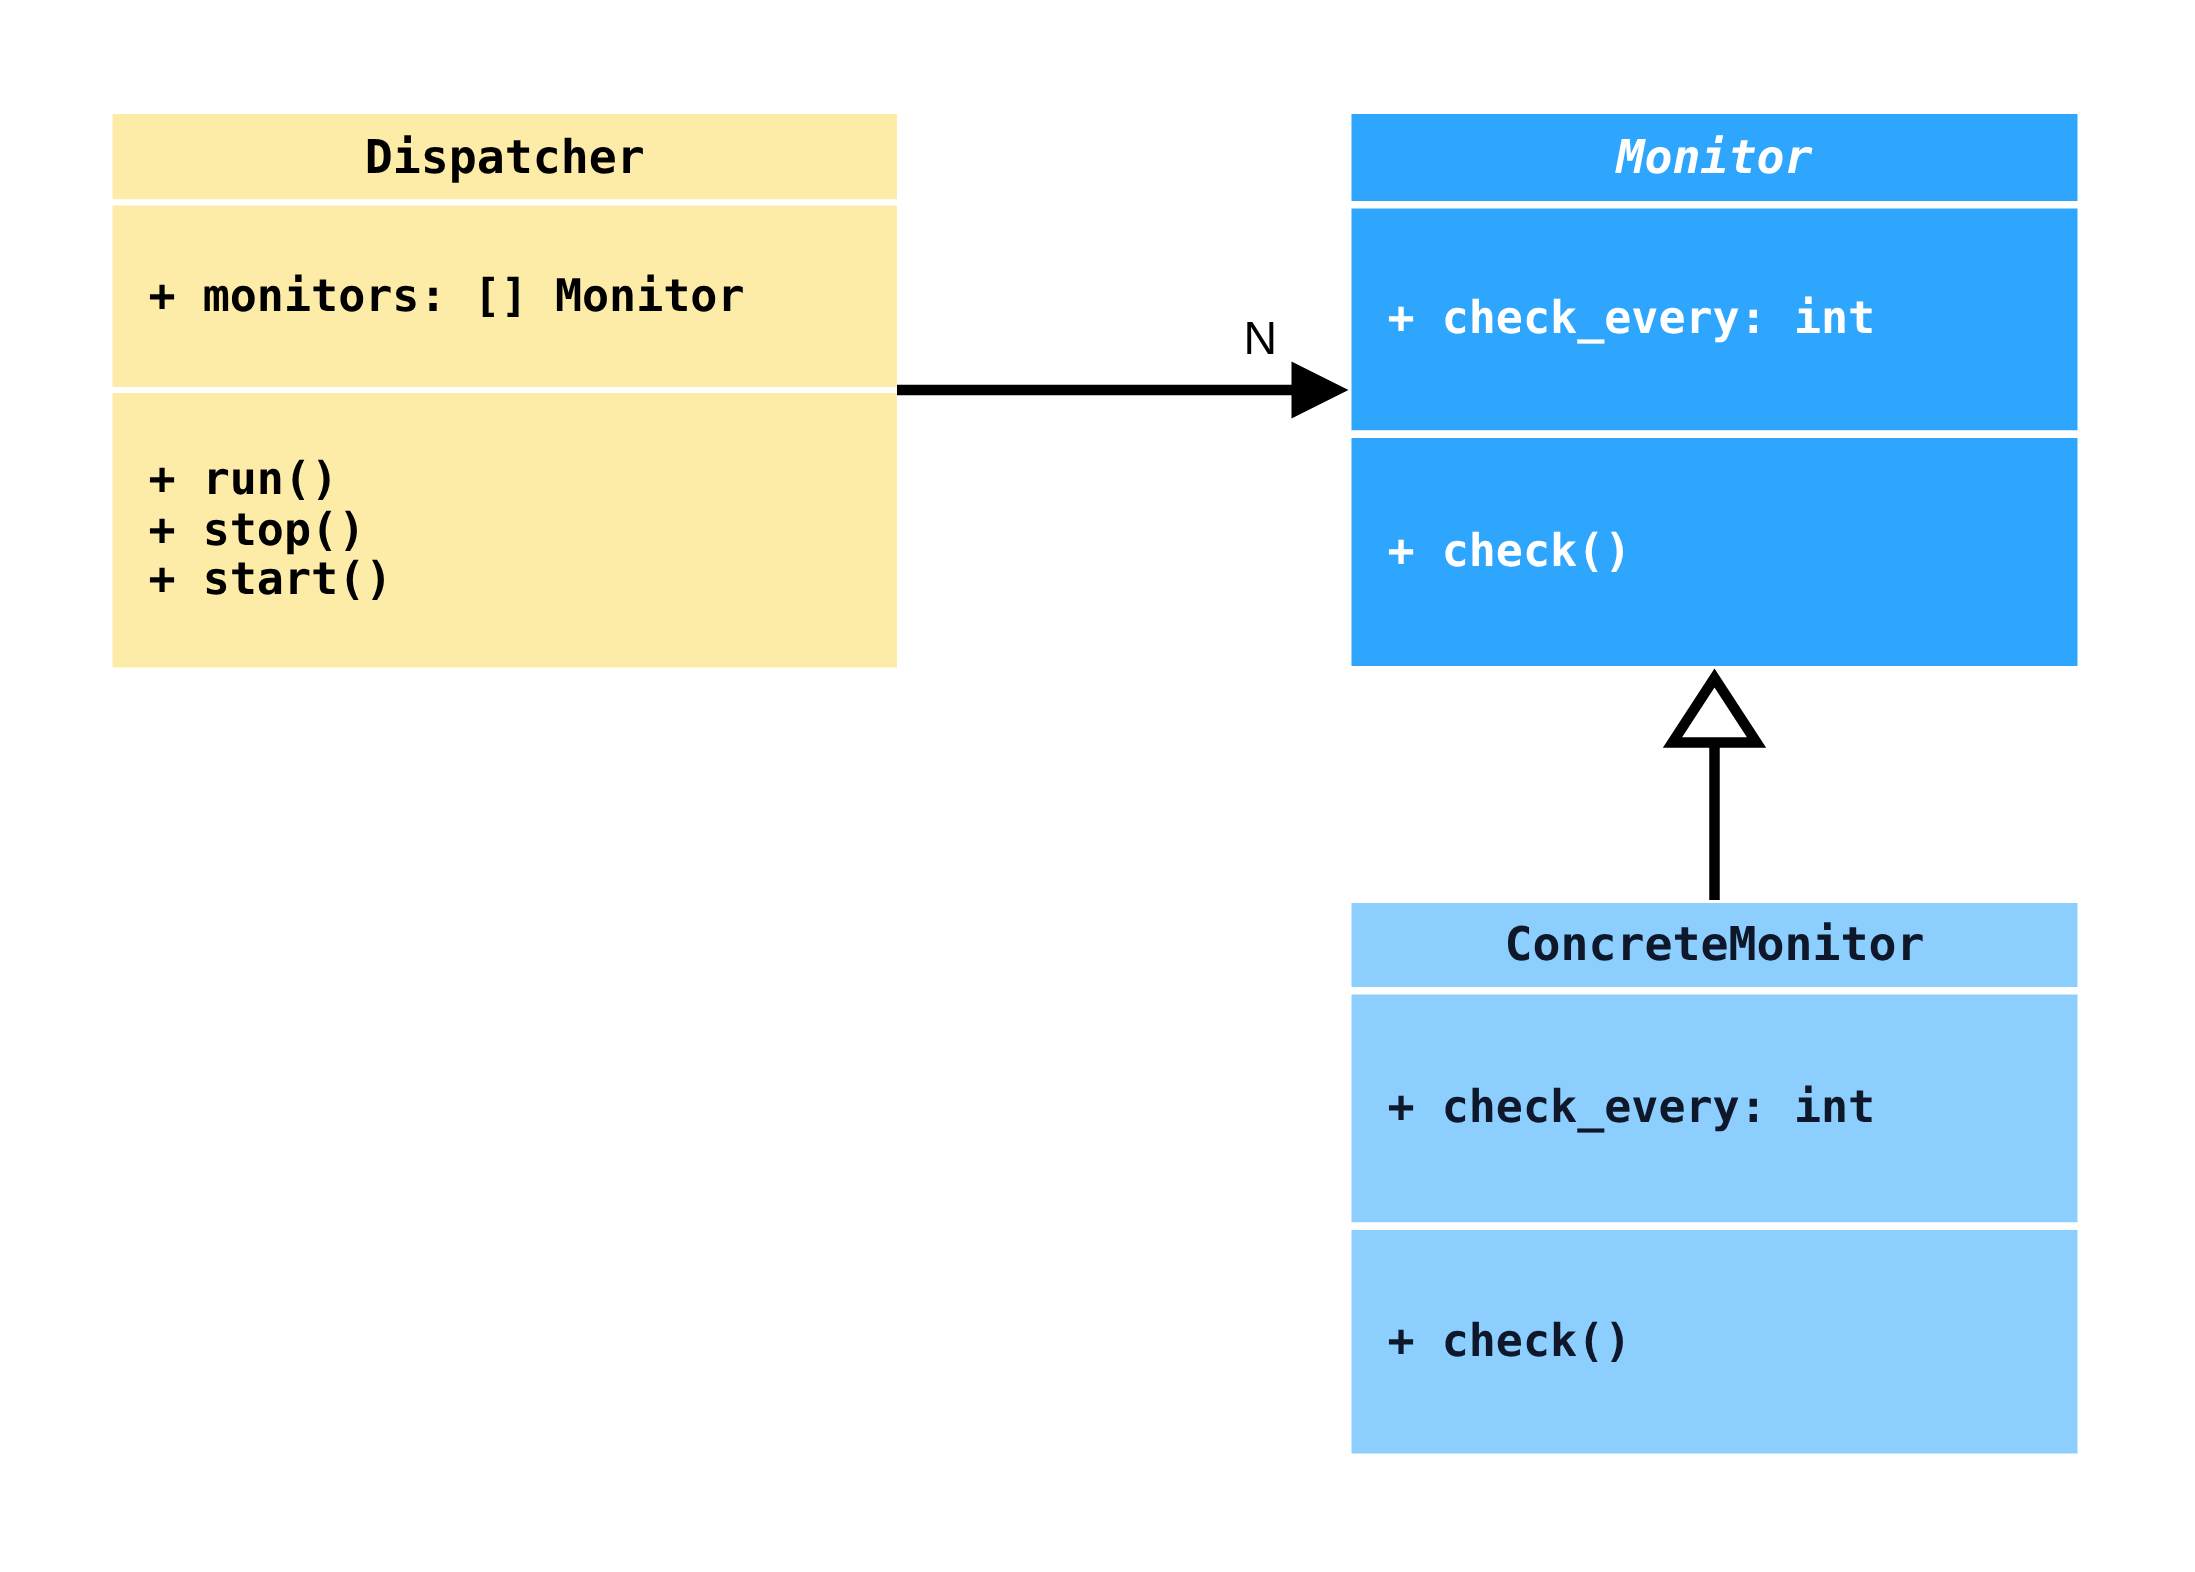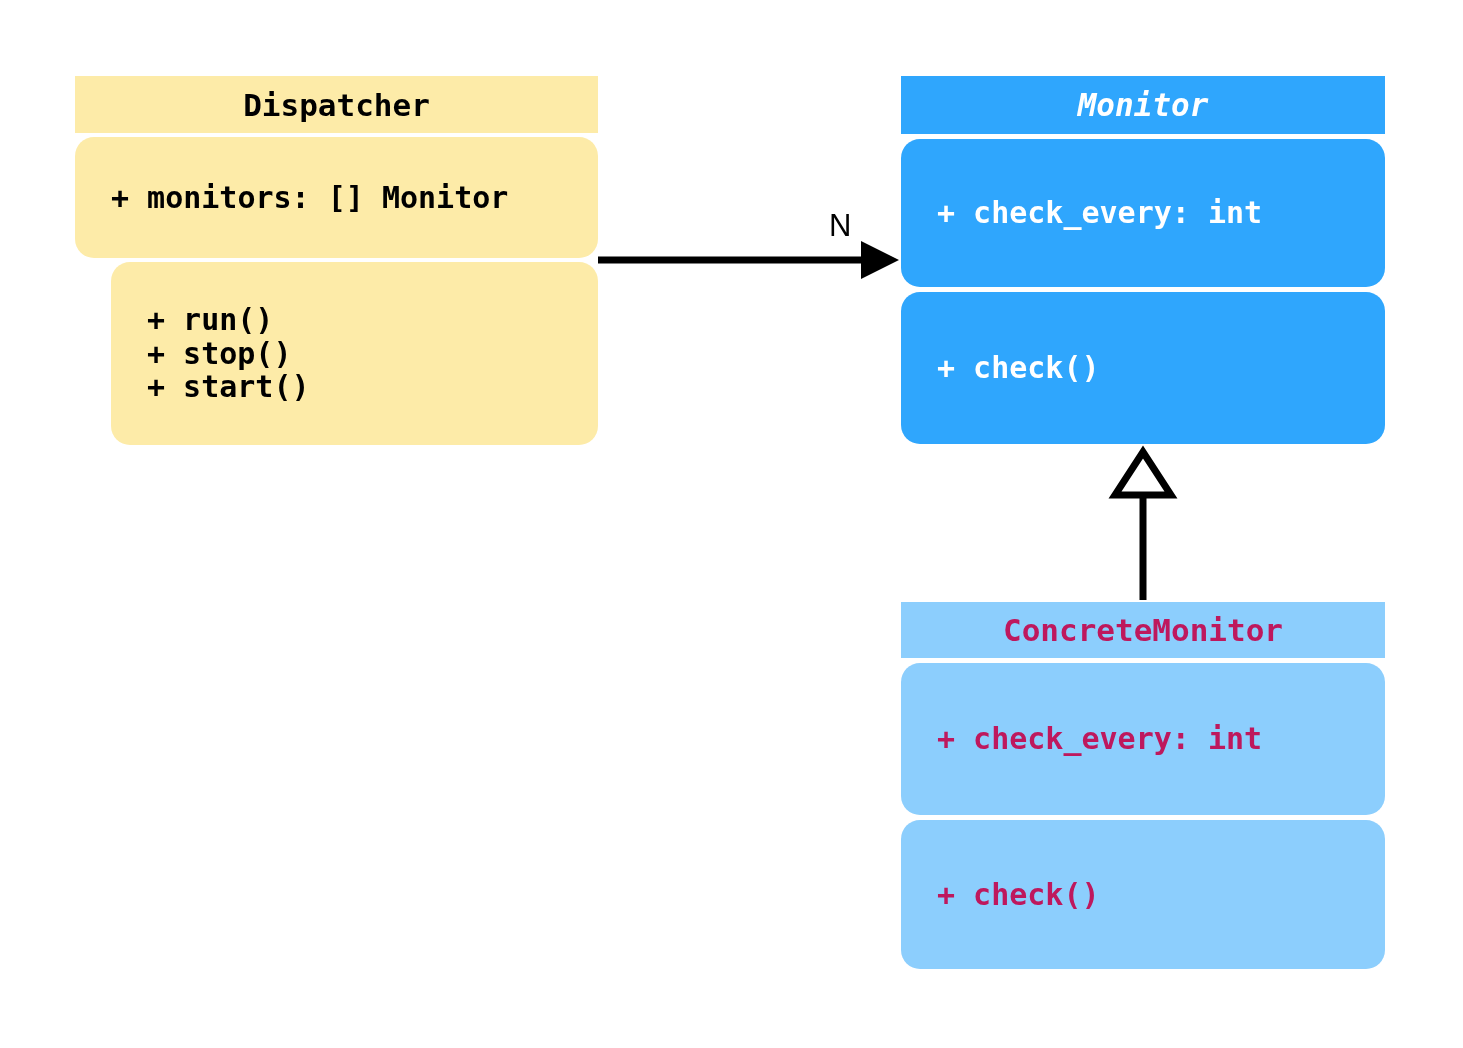--- a/index.html
+++ b/index.html
@@ -47,40 +47,39 @@
   }
   .uml-title.abstract {
     font-style: italic;
   }
   .uml-body {
     display: flex;
     flex-direction: column;
     justify-content: center;
     font-size: 30px;
     line-height: 1.12;
-    padding-left: 36px;
+    padding-left: 24px;
     white-space: pre;
-    border-radius: 19px;
   }
   .uml-member {
     white-space: pre;
   }
 
   
   #class-dispatcher {
     left: 75px;
     top: 76px;
     width: 523px;
     height: 369px;
   }
   #class-dispatcher .uml-compartment { background: #fdeba8; color: #000000; }
   #class-dispatcher .c-title  { height: 57px; }
   #class-dispatcher .c-gap    { height: 4px; background: #ffffff; }
   #class-dispatcher .c-attrs  { height: 121px; }
-  #class-dispatcher .c-meths  { height: 183px; margin-left: 36px; }
+  #class-dispatcher .c-meths  { height: 183px; }
 
   
   #class-monitor {
     left: 901px;
     top: 76px;
     width: 484px;
     height: 468px;
   }
   #class-monitor .uml-compartment { background: #2fa6fd; color: #ffffff; }
   #class-monitor .c-title  { height: 58px; }
@@ -88,21 +87,21 @@
   #class-monitor .c-attrs  { height: 148px; }
   #class-monitor .c-meths  { height: 152px; }
 
   
   #class-concretemonitor {
     left: 901px;
     top: 602px;
     width: 484px;
     height: 367px;
   }
-  #class-concretemonitor .uml-compartment { background: #8ccefd; color: #be185d; }
+  #class-concretemonitor .uml-compartment { background: #8ccefd; color: #0f172a; }
   #class-concretemonitor .c-title  { height: 56px; }
   #class-concretemonitor .c-gap    { height: 5px; background: #ffffff; }
   #class-concretemonitor .c-attrs  { height: 152px; }
   #class-concretemonitor .c-meths  { height: 149px; }
 
   
   #connector-layer {
     position: absolute;
     left: 0; top: 0;
     width: 1463px;

